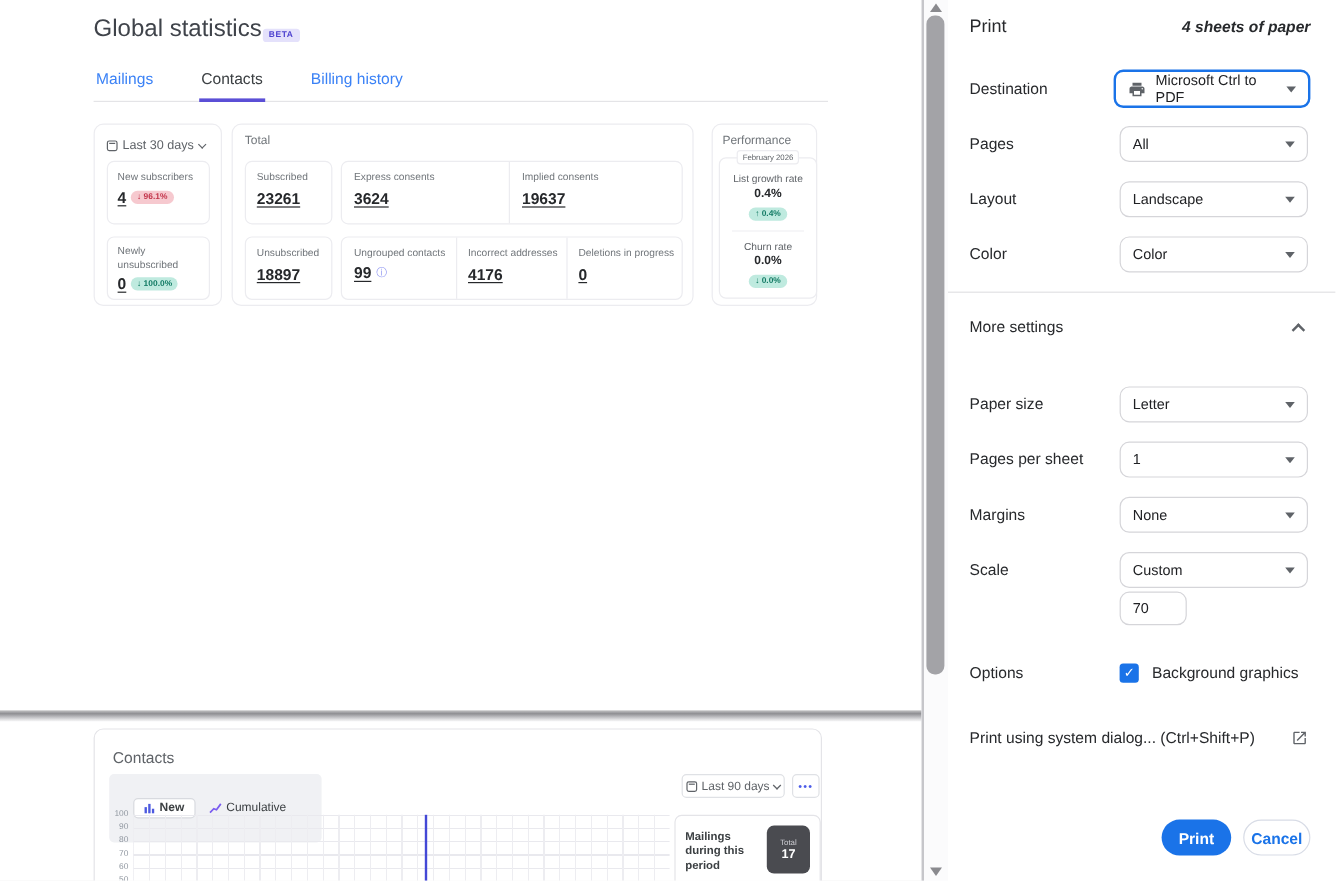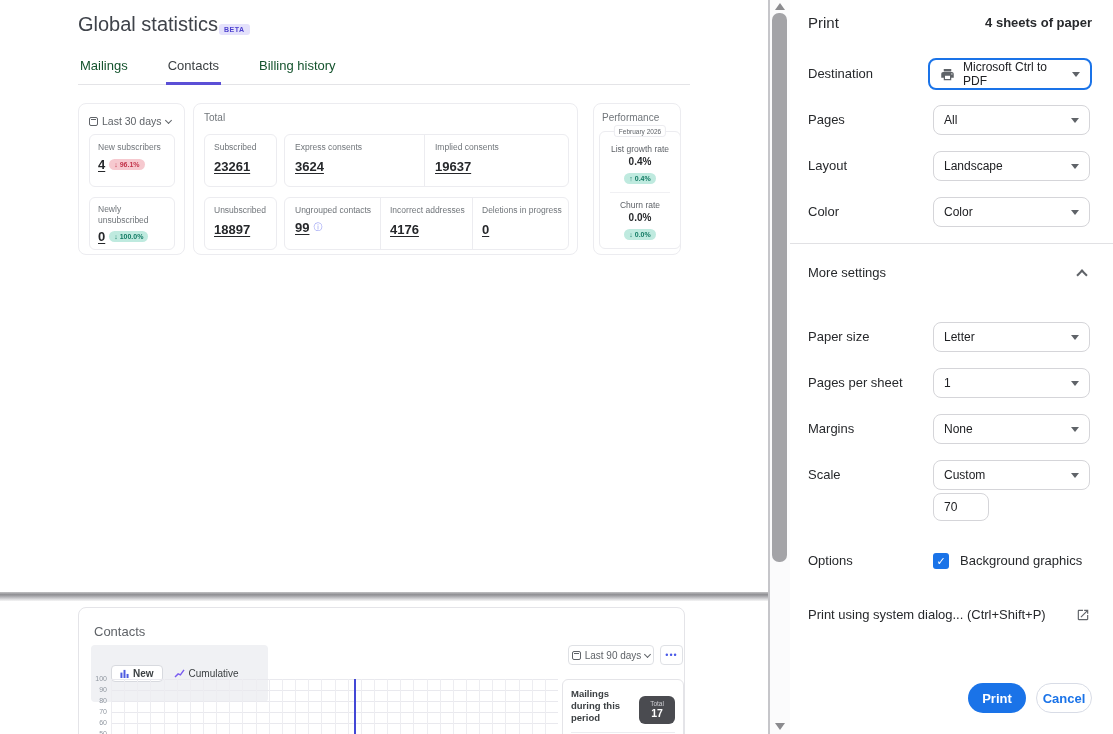--- a/index.html
+++ b/index.html
@@ -13,21 +13,21 @@
   .page-gap { position:absolute; left:0; top:592px; width:768px; height:9px;
               background:linear-gradient(180deg,#c2c2c4 0%,#8f8f93 30%,#b4b4b8 55%,#e2e2e4 85%,#f4f4f5 100%); }
   .page2 { position:absolute; left:0; top:601px; width:768px; height:133px; background:#fff; overflow:hidden; }
 
   .gs-title { position:absolute; left:78px; top:13px; font-size:20px; color:#3f434a; }
   .beta-badge { position:absolute; left:219px; top:24px; background:#e4e1fb; color:#4d41cf;
                 font-size:7px; font-weight:bold; letter-spacing:.5px; padding:2px 5px; border-radius:3px; }
 
   .tabs { position:absolute; left:78px; top:58px; width:612px; display:flex; gap:36px;
           border-bottom:1px solid #e4e4e7; }
-  .tab { font-size:13px; color:#14532d; padding:0 2px 9px 2px; cursor:pointer; }
+  .tab { font-size:13px; color:#3b82f6; padding:0 2px 9px 2px; cursor:pointer; }
   .tab.active { color:#3c4043; border-bottom:3px solid #5b4fd6; margin-bottom:-1px; }
 
   .card { position:absolute; background:#fff; border:1px solid #ececf0; border-radius:8px; }
   .subcard { position:absolute; background:#fff; border:1px solid #ececf0; border-radius:6px; }
 
   .card-a { left:78px; top:103px; width:107px; height:152px; }
   .period-btn { position:absolute; left:10px; top:11px; display:flex; align-items:center; gap:4px;
                 font-size:10.5px; color:#5f6368; cursor:pointer; }
   .cal-icon { width:9px; height:9px; border:1.2px solid #5f6368; border-radius:2px; position:relative; flex:none; }
   .cal-icon::before { content:""; position:absolute; left:1px; right:1px; top:1.5px; height:1.2px; background:#5f6368; }
@@ -84,42 +84,42 @@
   .plot { position:absolute; left:32px; top:71px; width:447px; height:75px;
           background:
             repeating-linear-gradient(90deg,#ededf1 0 1px,transparent 1px 13.15px),
             repeating-linear-gradient(180deg,#e9e9ee 0 1px,transparent 1px 11px); }
   .ytick { position:absolute; width:22px; text-align:right; font-size:7px; color:#9097a0; }
   .marker { position:absolute; width:2px; height:75px; background:#4348d6; top:0; }
   .p2-info { position:absolute; left:483px; top:71px; width:122px; height:95px;
              border:1px solid #e4e4e8; border-radius:6px; padding:8px; background:#fff; }
   .p2-info-head { display:flex; justify-content:space-between; align-items:flex-end; }
   .p2-info-title { width:62px; font-size:9.5px; font-weight:600; color:#3c4043; line-height:1.25; }
-  .total-badge { width:36px; height:28px; background:#4a4b50; border-radius:6px; display:flex;
+  .total-badge { width:36px; height:40px; background:#4a4b50; border-radius:6px; display:flex;
                  flex-direction:column; align-items:center; justify-content:center; }
   .total-badge .t1 { font-size:6.5px; color:#cfcfd4; }
   .total-badge .t2 { font-size:10.5px; font-weight:bold; color:#fff; }
   .p2-info-div { border-top:1px solid #ececf0; margin-top:8px; }
 
   
   .scrollbar { position:absolute; left:768px; top:0; width:22px; height:734px; background:#fbfbfc;
                border-left:2px solid #c6c6ca; }
   .sb-up, .sb-down { position:absolute; left:5px; width:0; height:0; cursor:pointer;
                      border-left:5px solid transparent; border-right:5px solid transparent; }
   .sb-up { top:3px; border-bottom:7px solid #8a8a8e; }
   .sb-down { bottom:4px; border-top:7px solid #8a8a8e; }
   .sb-thumb { position:absolute; left:2px; top:13px; width:15px; height:549px;
               background:#a3a3a7; border-radius:7px; cursor:pointer; }
 
   
   .dialog { position:absolute; left:790px; top:0; width:323px; height:734px; background:#fff; }
   .dlg-header { position:absolute; left:18px; top:14px; width:284px; display:flex;
                 justify-content:space-between; align-items:center; }
   .dlg-title { font-size:15px; color:#27292c; }
-  .dlg-sheets { font-size:13px; font-weight:600; color:#27292c; }
+  .dlg-sheets { font-size:13px; font-weight:600; color:#27292c;font-style:italic; }
   .row { position:absolute; left:18px; width:284px; height:30px; }
   .row .lbl { font-size:13px; color:#27292c; line-height:30px; }
   .selbox { position:absolute; left:125px; top:0; width:157px; height:30px; border:1px solid #d5d5d9;
             border-radius:8px; background:#fff; display:flex; align-items:center; gap:8px;
             padding:0 10px; font-size:12px; color:#202124; cursor:pointer; }
   .selbox .grow { flex:1; }
   .caret { width:0; height:0; border-left:4px solid transparent; border-right:4px solid transparent;
            border-top:5px solid #5f6368; flex:none; }
   .selbox.focused { left:120px; top:-1px; width:164px; height:32px; border:2px solid #1a73e8; }
   .r-dest { top:59px; }  .r-pages { top:105px; }  .r-layout { top:151px; }  .r-color { top:197px; }

